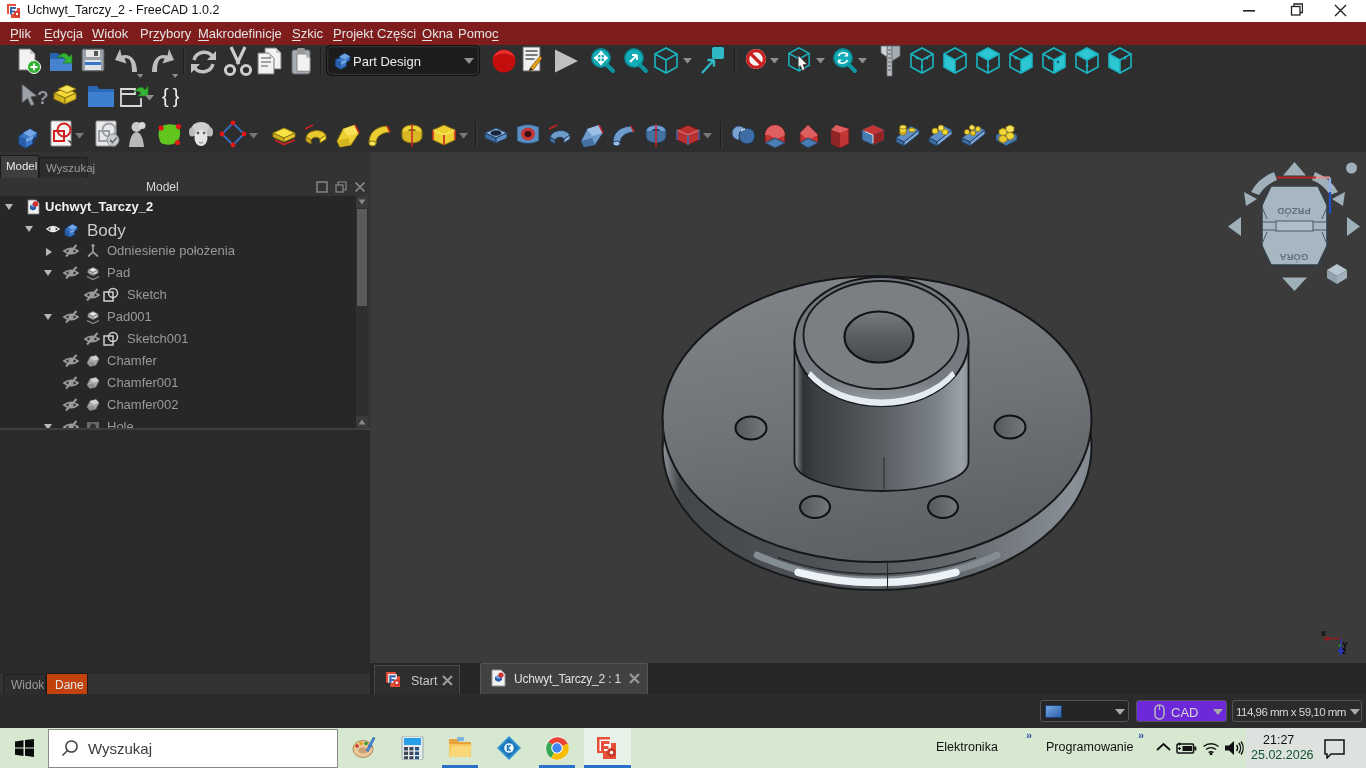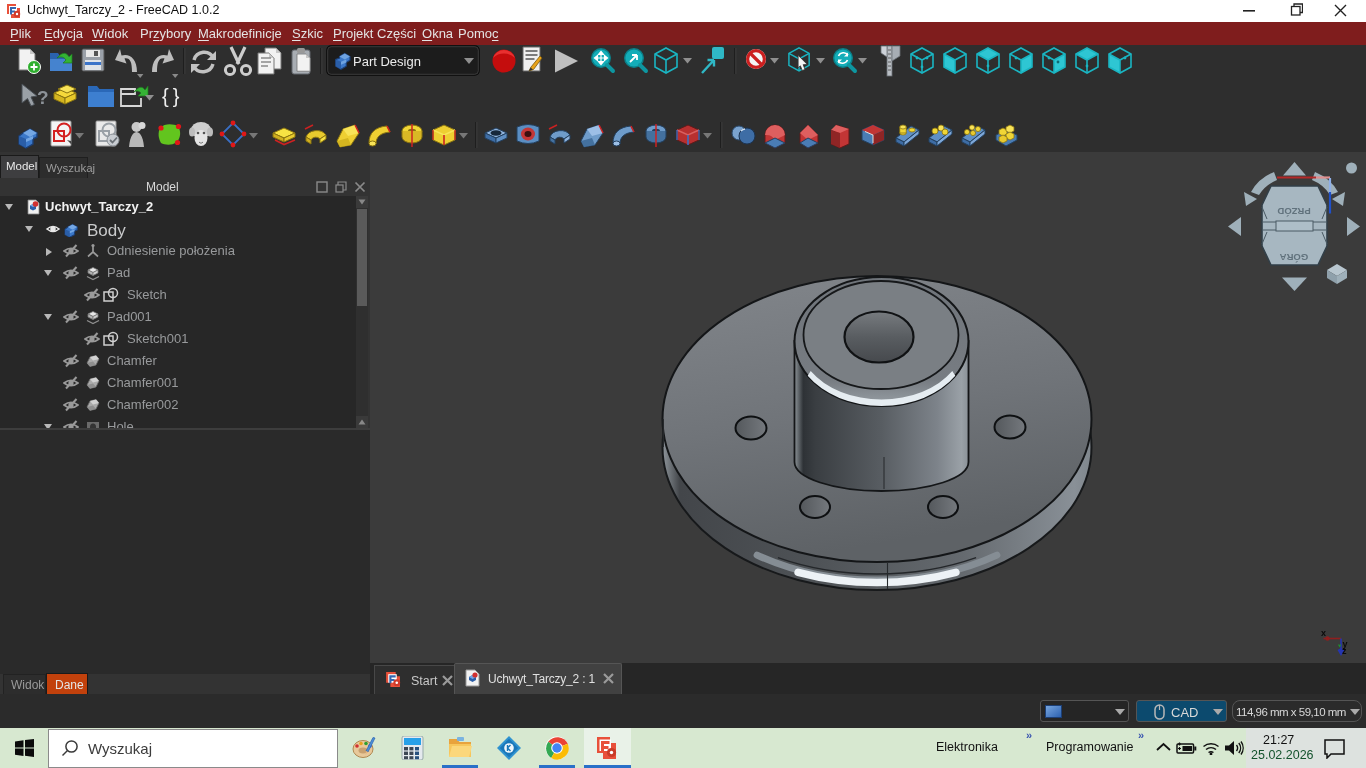--- a/index.html
+++ b/index.html
@@ -735,21 +735,21 @@
         <path d="M4 3 h8 v8 h-8 z" fill="#fff"></path>
         <path d="M5 4 h6 v2 h-4 v1.5 h3 v2 h-3 v2 h-2 z" fill="#3567b0"></path>
         <circle cx="12" cy="11" r="3.2" fill="#d03a2a"></circle>
         <circle cx="12" cy="11" r="1.2" fill="#fff"></circle>
       </svg>
 <span class="abs" style="left:36px;top:8px;font-size:12.5px;color:#c8c8c8">Start</span>
 <svg class="abs" style="left:66px;top:8px" width="13" height="13">
         <path d="M2 2 L11 11 M11 2 L2 11" stroke="#9a9a9a" stroke-width="2.2"></path>
       </svg>
 </div>
-<div class="abs" style="left:84px;top:0;width:168px;height:42px;background:#414141;border:1px solid #555;border-bottom:none;border-radius:2px 2px 0 0">
+<div class="abs" style="left:110px;top:0;width:168px;height:42px;background:#414141;border:1px solid #555;border-bottom:none;border-radius:2px 2px 0 0">
 <svg class="abs" style="left:10px;top:5px" width="15" height="18" viewBox="0 0 15 18">
         <path d="M1 1 h9 l4 4 v12 h-13 z" fill="#f2f2f2" stroke="#999" stroke-width="1"></path>
         <path d="M4 8 L7.5 6 L11 8 L11 11 L7.5 13 L4 11 Z" fill="#2a5ea8"></path>
         <path d="M4 8 L7.5 10 L11 8 L7.5 6 Z" fill="#74a7e4"></path>
         <circle cx="10" cy="6" r="2.6" fill="#d03030"></circle>
       </svg>
 <span class="abs" style="left:33px;top:8px;font-size:12px;color:#e0e0e0;letter-spacing:-0.2px">Uchwyt_Tarczy_2 : 1</span>
 <svg class="abs" style="left:147px;top:8px" width="13" height="13">
         <path d="M2 2 L11 11 M11 2 L2 11" stroke="#9a9a9a" stroke-width="2.2"></path>
       </svg>
@@ -763,31 +763,31 @@
             <stop offset="0" stop-color="#7aa8e0"></stop>
             <stop offset="1" stop-color="#2a5fae"></stop>
           </linearGradient>
         </defs>
         <rect x="0.5" y="0.5" width="16" height="12" fill="url(#bluic)" stroke="#1c3f75" stroke-width="1"></rect>
       </svg>
 <svg class="abs" style="left:74px;top:8px" width="10" height="7">
         <path d="M0 0 l5 6 5 -6 z" fill="#aaa"></path>
       </svg>
 </div>
-<div class="abs" style="left:1136px;top:6px;width:91px;height:22px;background:#0c4a6e;border:1px solid #555;border-radius:3px">
+<div class="abs" style="left:1136px;top:6px;width:91px;height:22px;background:#6d28d9;border:1px solid #555;border-radius:3px">
 <svg class="abs" style="left:17px;top:3px" width="11" height="16">
         <rect x="1" y="1" width="9" height="14" rx="4.5" fill="none" stroke="#b8b8b8" stroke-width="1.5"></rect>
         <path d="M5.5 1 v5" stroke="#b8b8b8" stroke-width="1.2"></path>
       </svg>
 <span class="abs" style="left:34px;top:4px;font-size:13px;color:#d8d8d8">CAD</span>
 <svg class="abs" style="left:76px;top:8px" width="10" height="7">
         <path d="M0 0 l5 6 5 -6 z" fill="#aaa"></path>
       </svg>
 </div>
-<div class="abs" style="left:1232px;top:6px;width:130px;height:22px;background:#2b2b2b;border:1px solid #555;border-radius:8px">
+<div class="abs" style="left:1232px;top:6px;width:130px;height:22px;background:#2b2b2b;border:1px solid #555;border-radius:3px">
 <span class="abs" style="left:3px;top:5px;font-size:11.5px;color:#d8d8d8;letter-spacing:-0.5px;white-space:nowrap">114,96 mm x 59,10 mm</span>
 <svg class="abs" style="left:117px;top:8px" width="10" height="7">
         <path d="M0 0 l5 6 5 -6 z" fill="#aaa"></path>
       </svg>
 </div>
 </div>
 <div id="taskbar">
 <div class="abs" style="left:1246px;top:0;width:120px;height:40px;background:#dde2df"></div>
 <svg class="abs" style="left:15px;top:11px" width="19" height="18" viewBox="0 0 19 18">
       <path d="M0 2.5 L8.5 1.3 V8.6 H0 Z M10 1.1 L19 0 V8.6 H10 Z M0 9.6 H8.5 V16.9 L0 15.7 Z M10 9.6 H19 V18 L10 16.8 Z" fill="#0b0b0b"></path>

